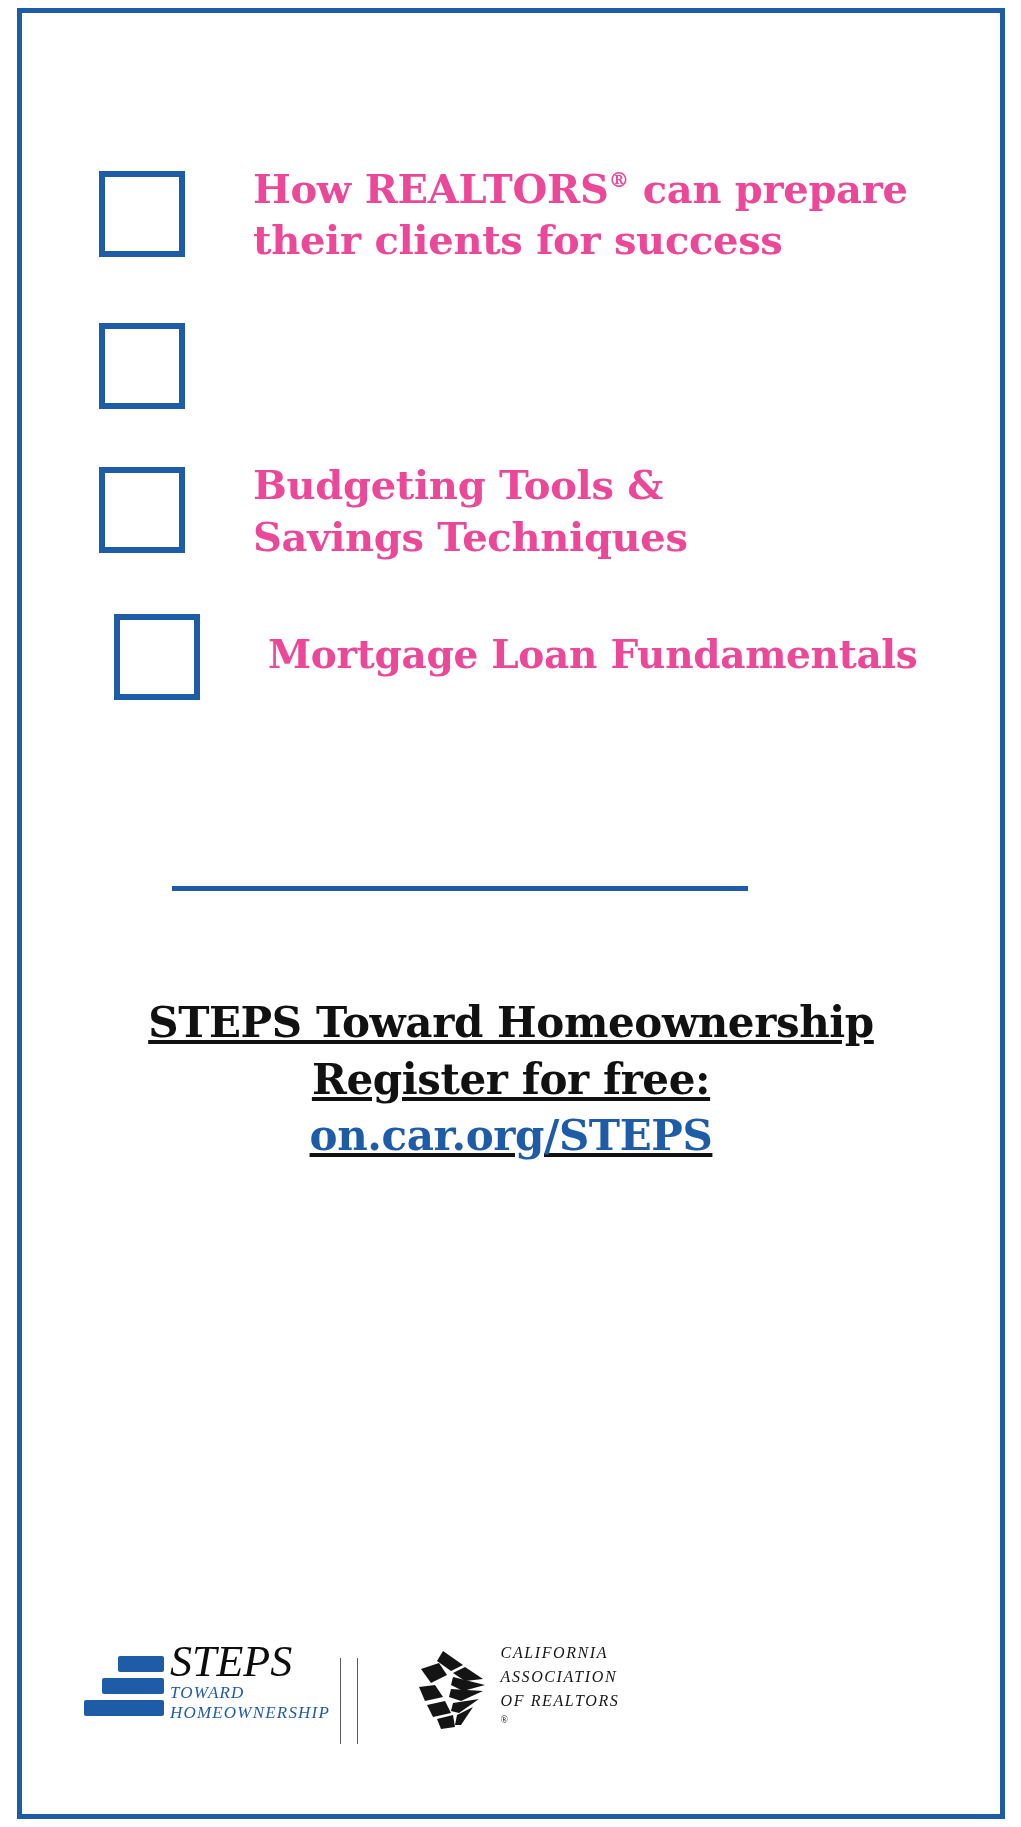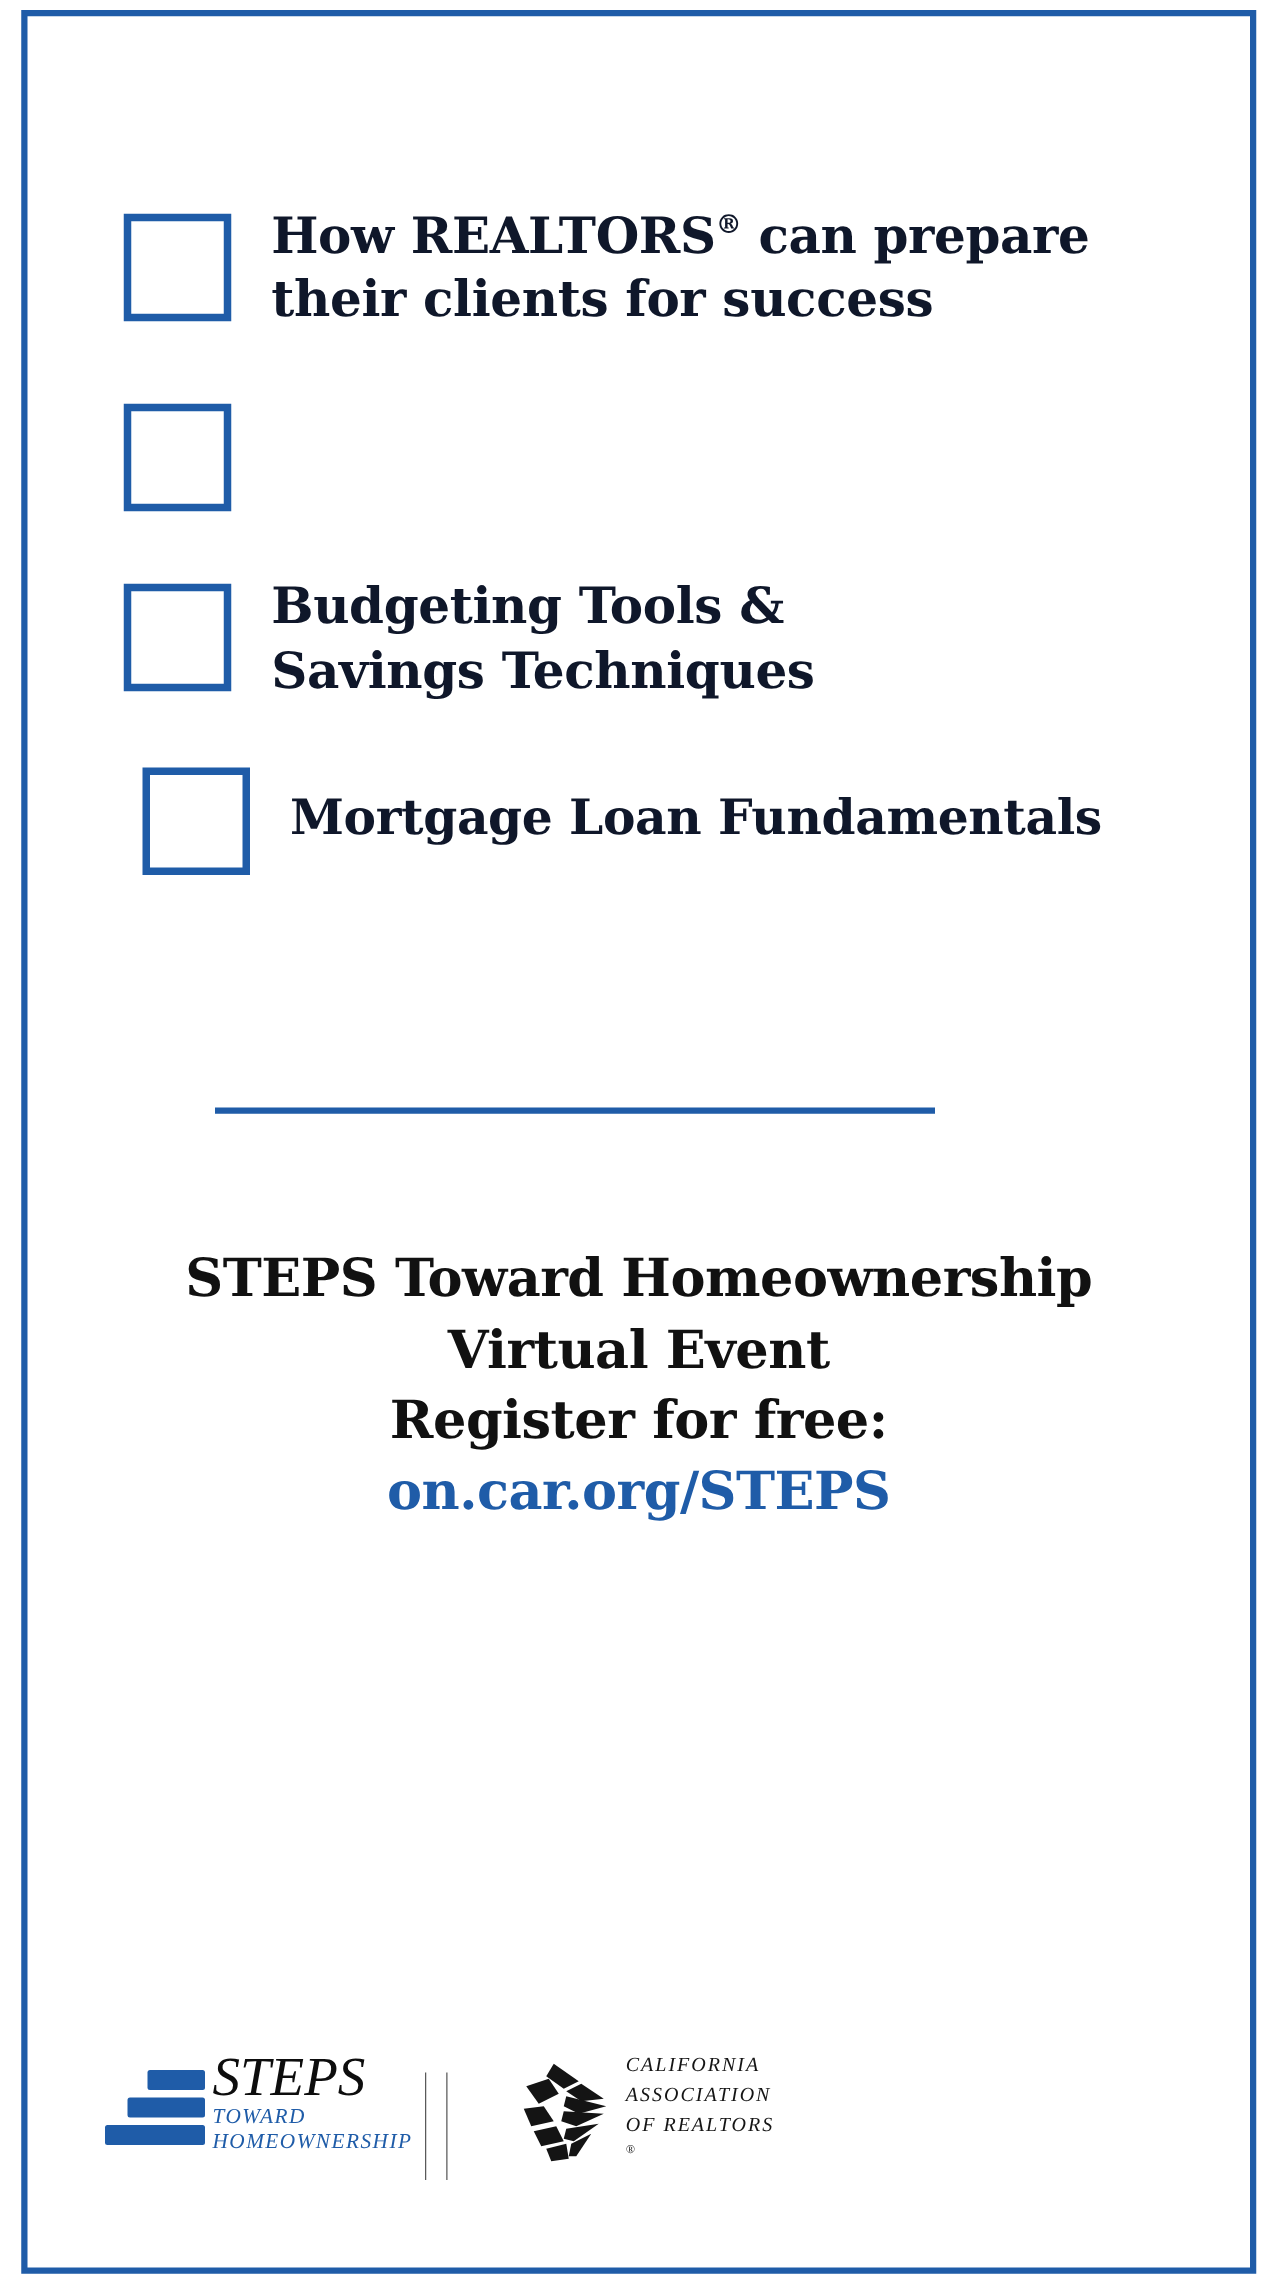--- a/index.html
+++ b/index.html
@@ -57,26 +57,26 @@
     width: 86px;
     height: 86px;
     border: 6px solid #1f5ca8;
     box-sizing: border-box;
     background: #ffffff;
     margin-top: 8px;
   }
   .check-row.r4 .checkbox { margin-top: 4px; }
 
   .check-label {
-    margin-left: 32px;
+    margin-left: 68px;
     font-family: "DejaVu Serif", "Liberation Serif", serif;
     font-weight: bold;
     font-size: 40px;
     line-height: 1.28;
-    color: #0f172a;
+    color: #ec4899;
     letter-spacing: -0.3px;
     padding-top: 0px;
   }
   .check-label sup {
     font-size: 0.52em;
     vertical-align: 0.75em;
     font-weight: bold;
   }
   .check-row.r4 .check-label {
     padding-top: 20px;
@@ -96,20 +96,21 @@
   
   .event {
     position: absolute;
     left: 0;
     top: 982px;
     width: 100%;
     text-align: center;
     font-family: "DejaVu Serif", "Liberation Serif", serif;
     font-weight: bold;
     color: #111111;
+    text-decoration: underline;
   }
   .event-line {
     font-size: 42px;
     line-height: 1.35;
     letter-spacing: -0.4px;
   }
   .event-url {
     font-size: 42px;
     line-height: 1.35;
     color: #1f5ca8;
@@ -272,21 +273,20 @@
             <span>Mortgage Loan Fundamentals</span>
           </div>
         </div>
 
       </div>
 
       <div class="divider"></div>
 
       <div class="event">
         <div class="event-line">STEPS Toward Homeownership</div>
-        <div class="event-line">Virtual Event</div>
         <div class="event-line">Register for free:</div>
         <a class="event-url" href="#">on.car.org/STEPS</a>
       </div>
 
       <div class="footer">
 
         <div class="logo-cell logo-steps">
           <div class="steps-logo">
             <div class="steps-bars">
               <div class="bar b1"></div>

